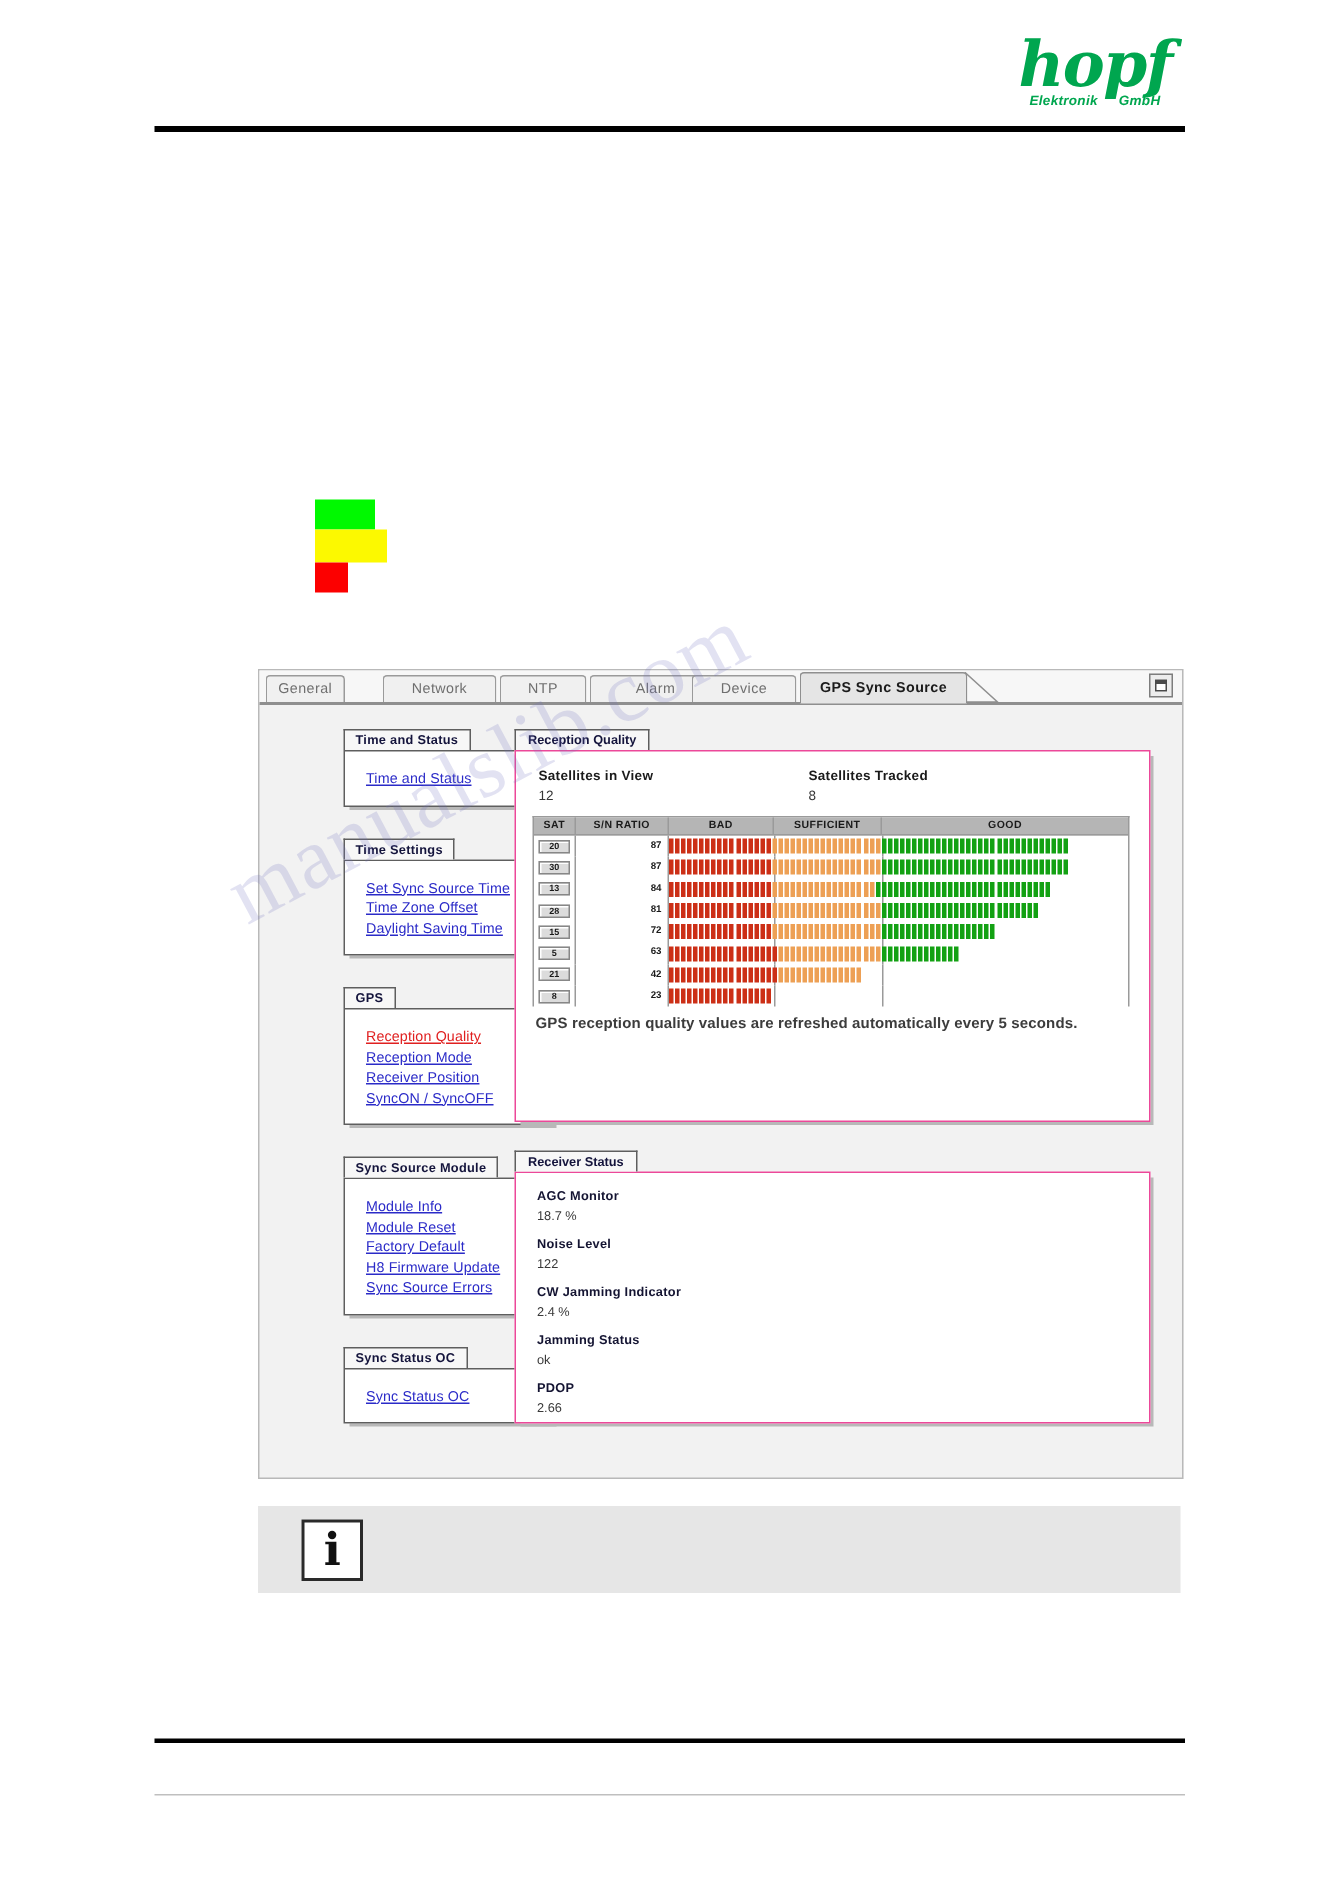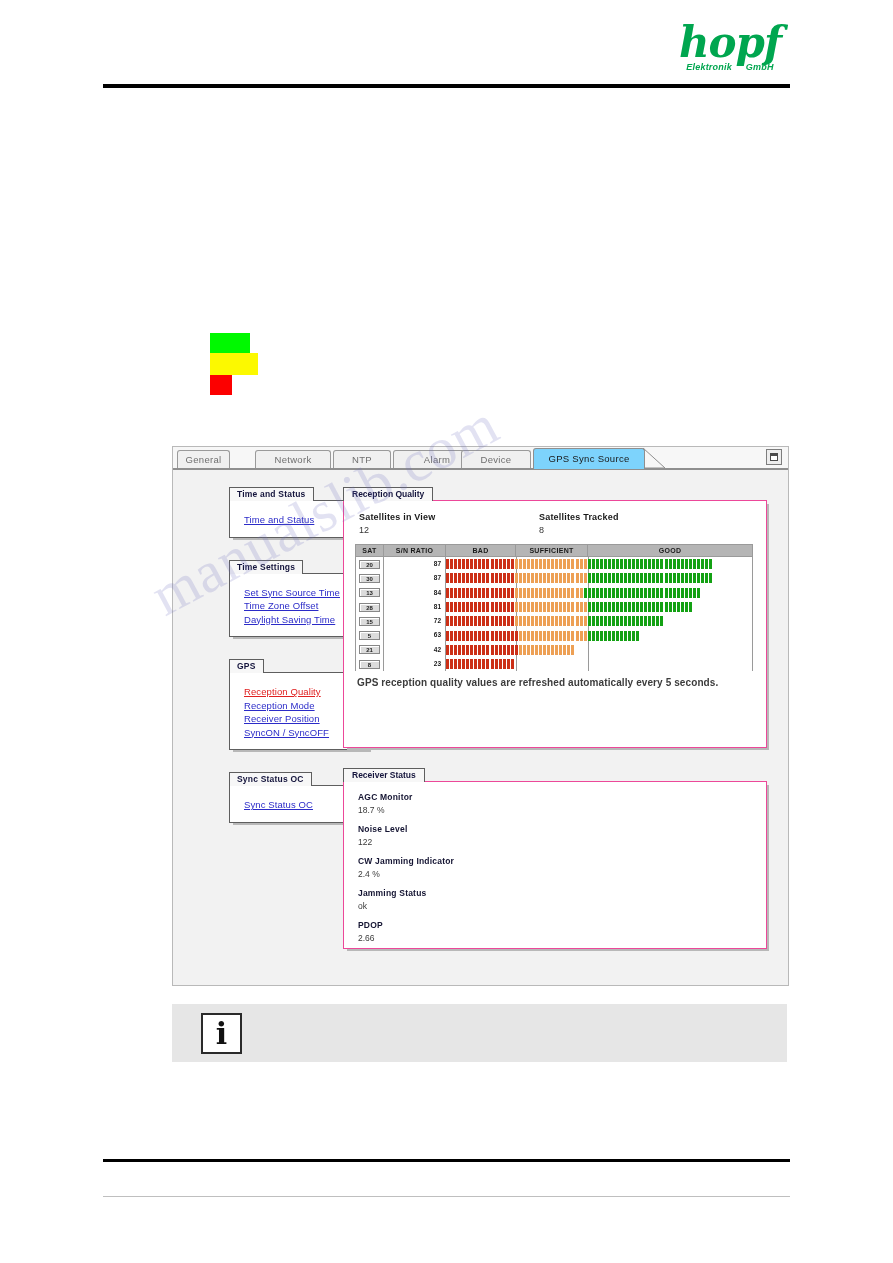--- a/index.html
+++ b/index.html
@@ -153,24 +153,24 @@
     text-align: center;
     line-height: 17px;
     border-radius: 3px 3px 0 0;
     white-space: nowrap;
     letter-spacing: 0.3px;
   }
   .tab.active {
     top: 1px;
     height: 21px;
     line-height: 19px;
-    background: #7dd3fc;
+    background: #e5e5e5;
     border-color: #8f8f8f;
     color: #1a1a1a;
-    font-weight: normal;
+    font-weight: bold;
     z-index: 3;
   }
   .tab-slant {
     position: absolute;
     top: 1px;
     left: 470px;
     width: 24px;
     height: 21px;
     overflow: hidden;
     z-index: 2;
@@ -506,20 +506,30 @@
     <div class="group">
       <div class="group-tab">GPS</div>
       <div class="group-body">
         <a class="current">Reception Quality</a>
         <a>Reception Mode</a>
         <a>Receiver Position</a>
         <a>SyncON / SyncOFF</a>
       </div>
     </div>
 
+    <div class="group">
+      <div class="group-tab">Sync Source Module</div>
+      <div class="group-body">
+        <a>Module Info</a>
+        <a>Module Reset</a>
+        <a>Factory Default</a>
+        <a>H8 Firmware Update</a>
+        <a>Sync Source Errors</a>
+      </div>
+    </div>
 
     <div class="group">
       <div class="group-tab">Sync Status OC</div>
       <div class="group-body">
         <a>Sync Status OC</a>
       </div>
     </div>
 
   </div>
 

